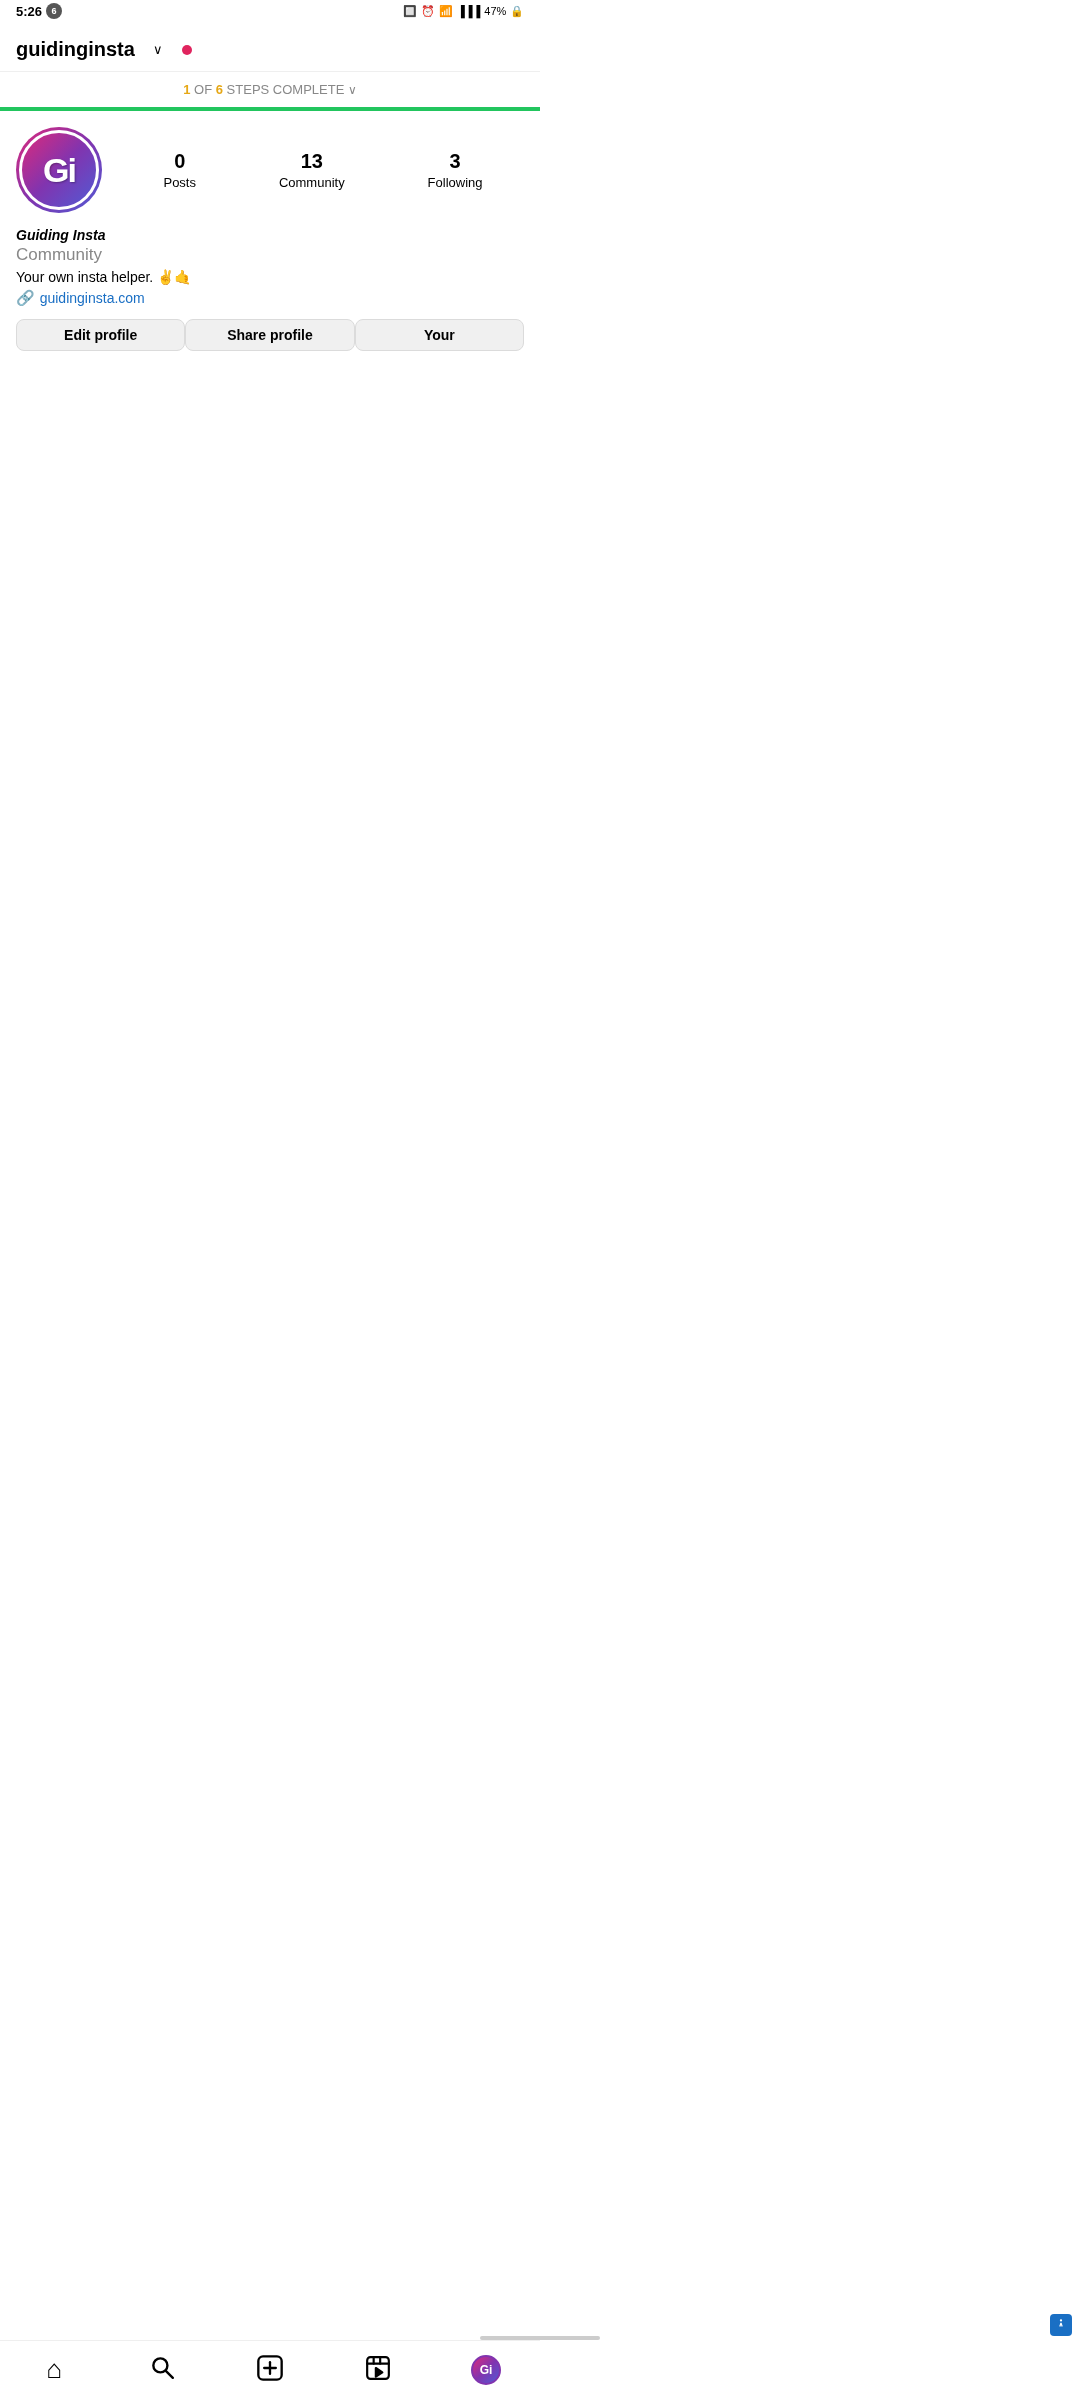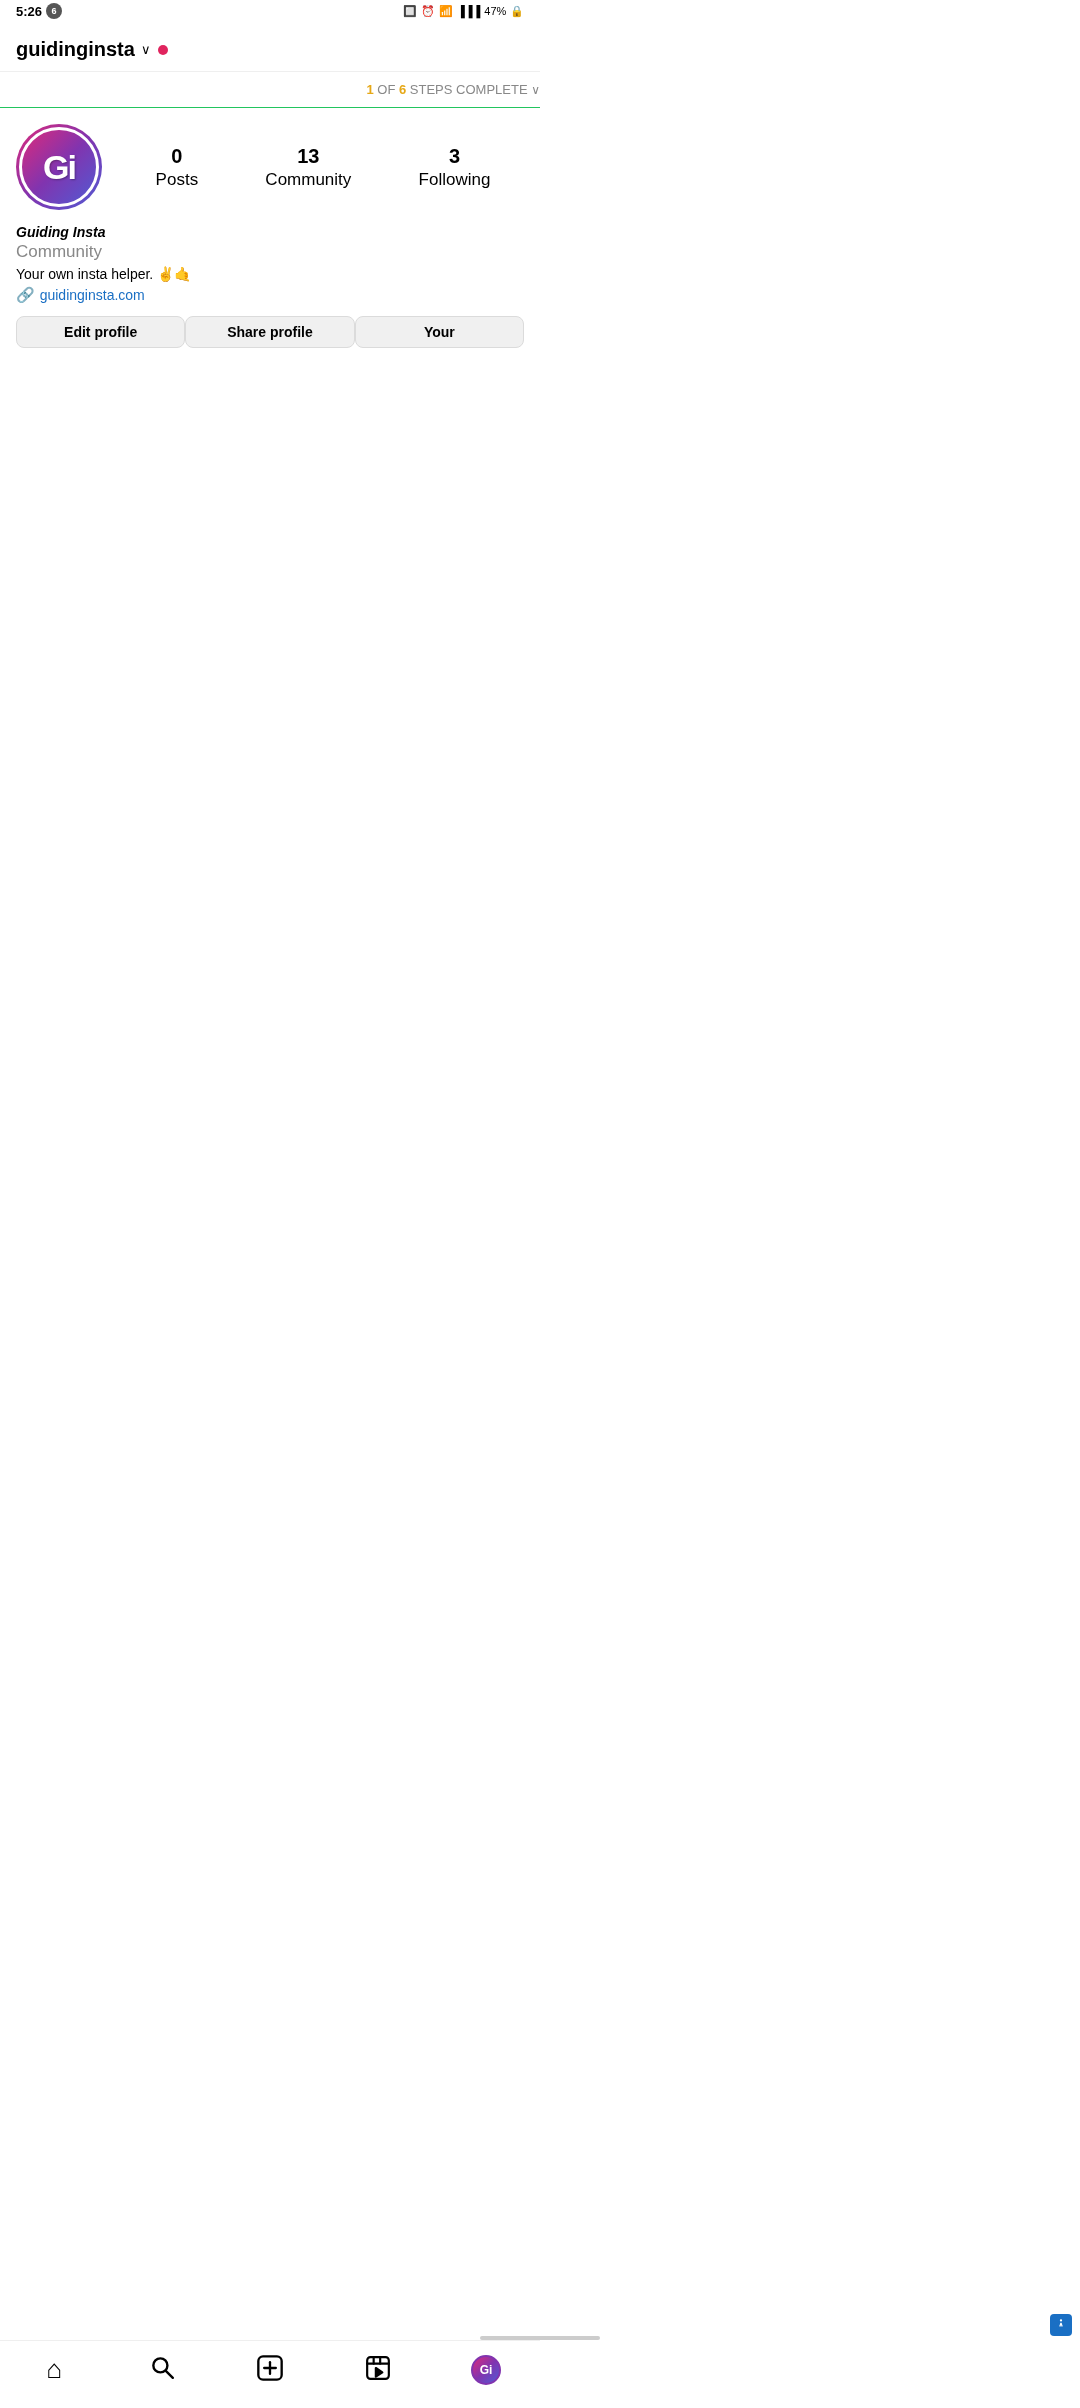--- a/index.html
+++ b/index.html
@@ -51,44 +51,44 @@
     .status-icons span {
       font-size: 11px;
     }
 
     
     .header {
       display: flex;
       align-items: center;
       padding: 10px 16px;
       border-bottom: 1px solid #efefef;
-      gap: 6px;
+      gap: 18px;
     }
     .header-username {
       font-size: 20px;
       font-weight: 700;
       color: #000;
     }
     .header-chevron {
       color: #000;
       font-size: 13px;
     }
     .header-dot {
       width: 10px;
       height: 10px;
       background: #e0245e;
       border-radius: 50%;
       margin-left: 2px;
     }
 
     
     .steps-banner {
-      text-align: right;
+      text-align: center;
       padding: 10px 0;
-      border-bottom: 1px solid #22c55e;
+      border-bottom: 4px solid #22c55e;
       font-size: 13px;
     }
     .steps-number {
       color: #e6a817;
       font-weight: 700;
     }
     .steps-text {
       color: #888;
       font-weight: 500;
     }
@@ -148,21 +148,21 @@
       flex-direction: column;
       align-items: center;
       gap: 2px;
     }
     .stat-number {
       font-size: 20px;
       font-weight: 700;
       color: #000;
     }
     .stat-label {
-      font-size: 17px;
+      font-size: 13px;
       color: #000;
     }
 
     
     .profile-bio {
       margin-bottom: 12px;
     }
     .bio-name {
       font-size: 14px;
       font-weight: 700;

